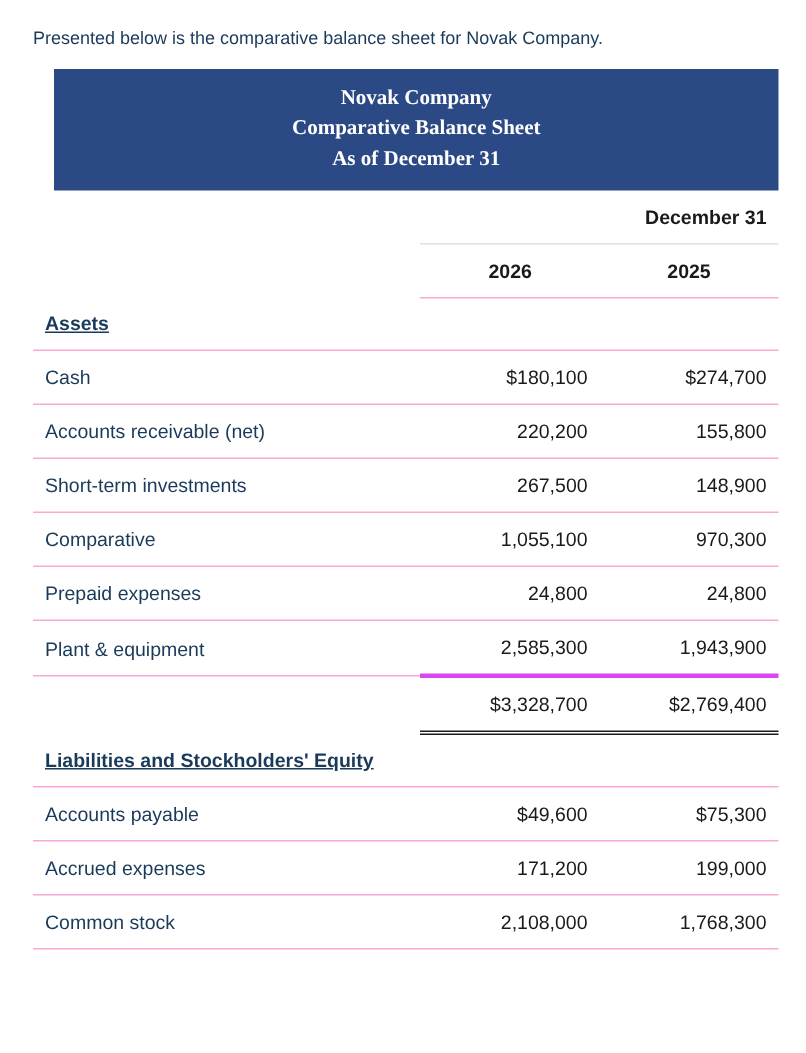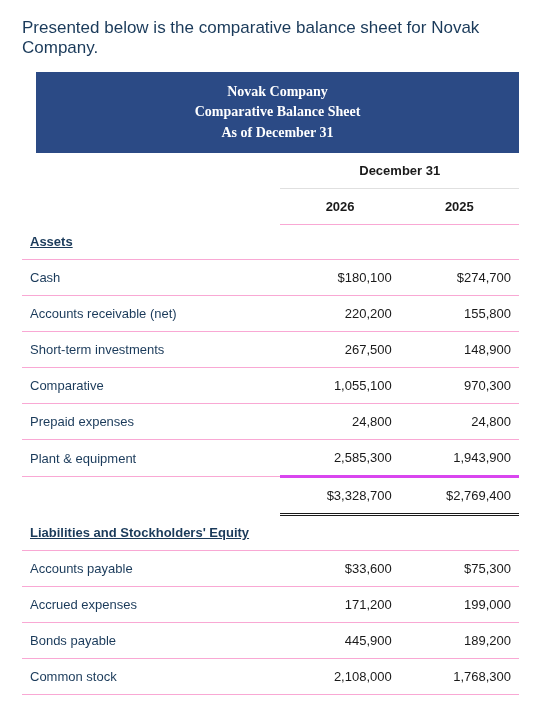--- a/index.html
+++ b/index.html
@@ -6,21 +6,21 @@
   body {
     font-family: Arial, Helvetica, sans-serif;
     background: #fff;
     width: 537px;
     padding: 18px 18px 18px 22px;
     color: #1a1a1a;
     font-size: 13px;
   }
   .intro {
     color: #1a3a5a;
-    font-size: 17px;
+    font-size: 12px;
     margin-bottom: 14px;
   }
   .header-bar {
     background: #2b4a85;
     color: #fff;
     font-weight: bold;
     font-family: Georgia, 'Times New Roman', serif;
     text-align: center;
     padding: 10px 0 10px 0;
     line-height: 1.45;
@@ -32,21 +32,21 @@
     border-collapse: collapse;
   }
   table.sheet td, table.sheet th {
     padding: 10px 8px;
     vertical-align: middle;
     border-bottom: 1px solid #f9a8d4;
   }
   .col-label { width: 52%; text-align: left; color:#1a3a5a;margin-left:18px; }
   .col-2026, .col-2025 { width: 24%; text-align: right; color:#1a1a1a; }
   .group-header th {
-    text-align: center;
+    text-align: right;
     font-weight: bold;
     border-top: none;
     border-bottom: 1px solid #e0e0e0;
     color:#1a1a1a;
   }
   .group-header th.spanning { border-bottom: 1px solid #e0e0e0; }
   .year-row th {
     text-align: center;
     font-weight: bold;
     color:#1a1a1a;
@@ -131,32 +131,27 @@
   </tr>
 
   <tr>
     <td class="col-label"><span class="section-title">Liabilities and Stockholders' Equity</span></td>
     <td class="col-2026"></td>
     <td class="col-2025"></td>
   </tr>
 
   <tr>
     <td class="col-label">Accounts payable</td>
-    <td class="col-2026">$33,600</td>
+    <td class="col-2026">$49,600</td>
     <td class="col-2025">$75,300</td>
   </tr>
   <tr>
     <td class="col-label">Accrued expenses</td>
     <td class="col-2026">171,200</td>
     <td class="col-2025">199,000</td>
-  </tr>
-  <tr>
-    <td class="col-label">Bonds payable</td>
-    <td class="col-2026">445,900</td>
-    <td class="col-2025">189,200</td>
   </tr>
   <tr>
     <td class="col-label">Common stock</td>
     <td class="col-2026">2,108,000</td>
     <td class="col-2025">1,768,300</td>
   </tr>
 
 </tbody>
   </table>
 

